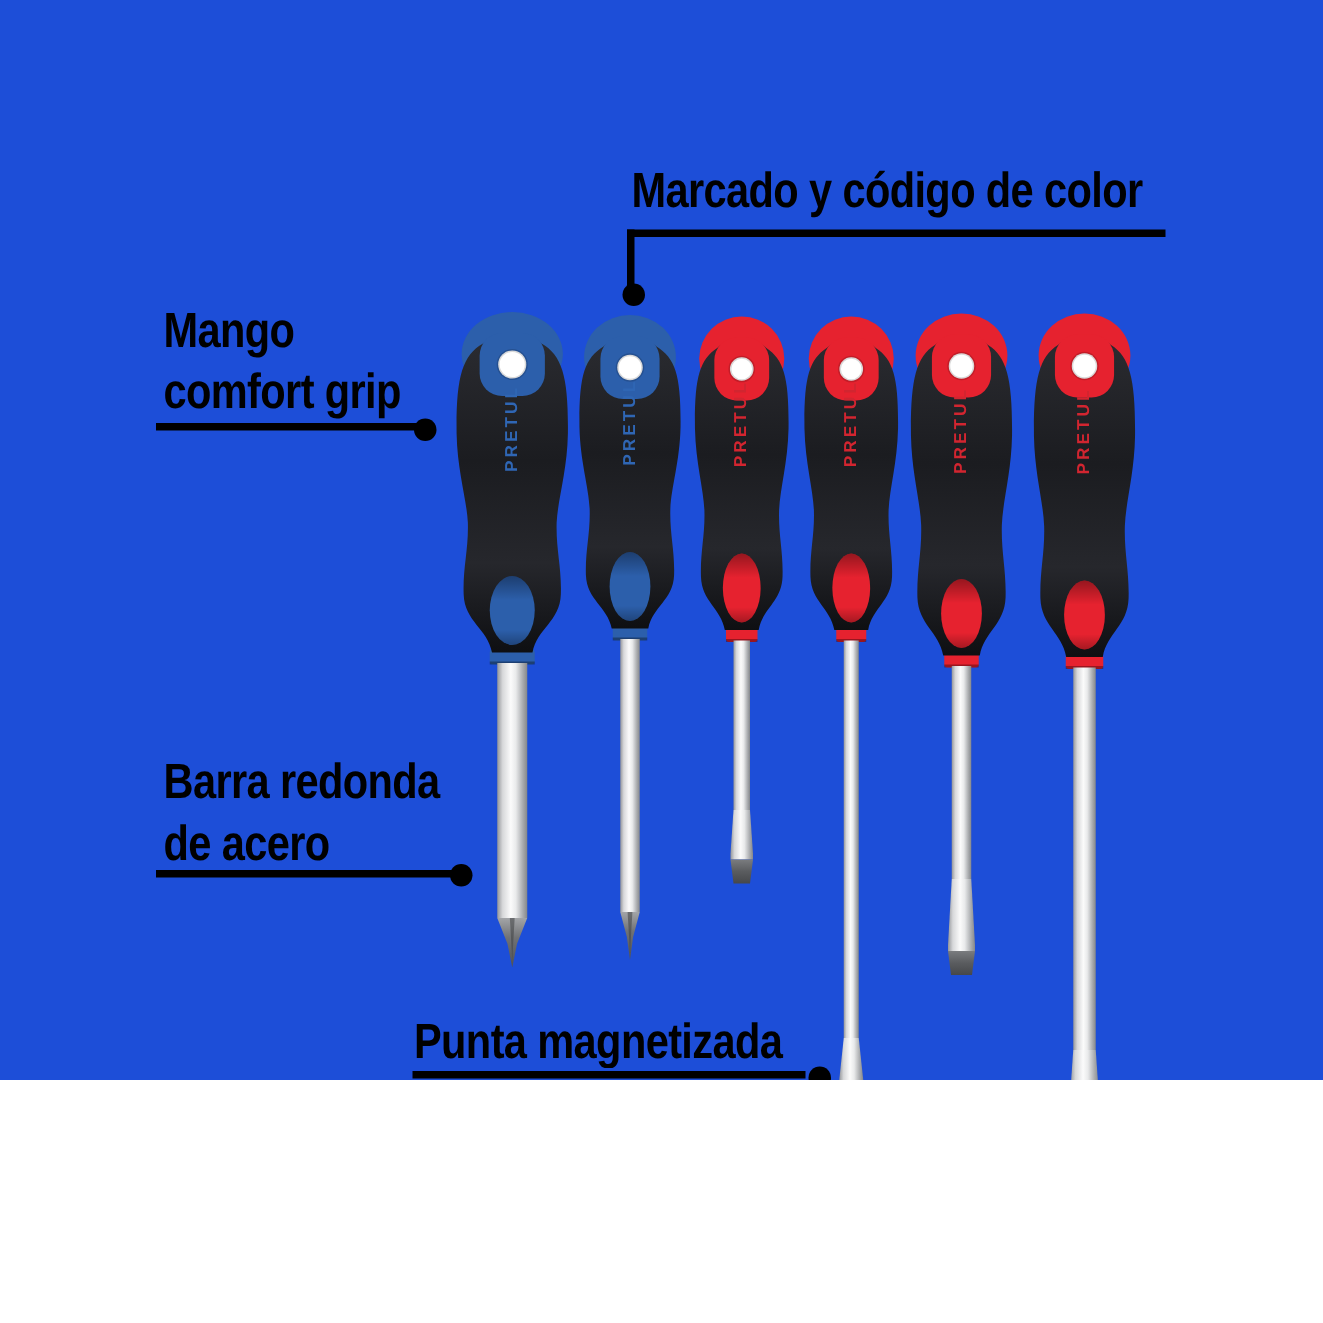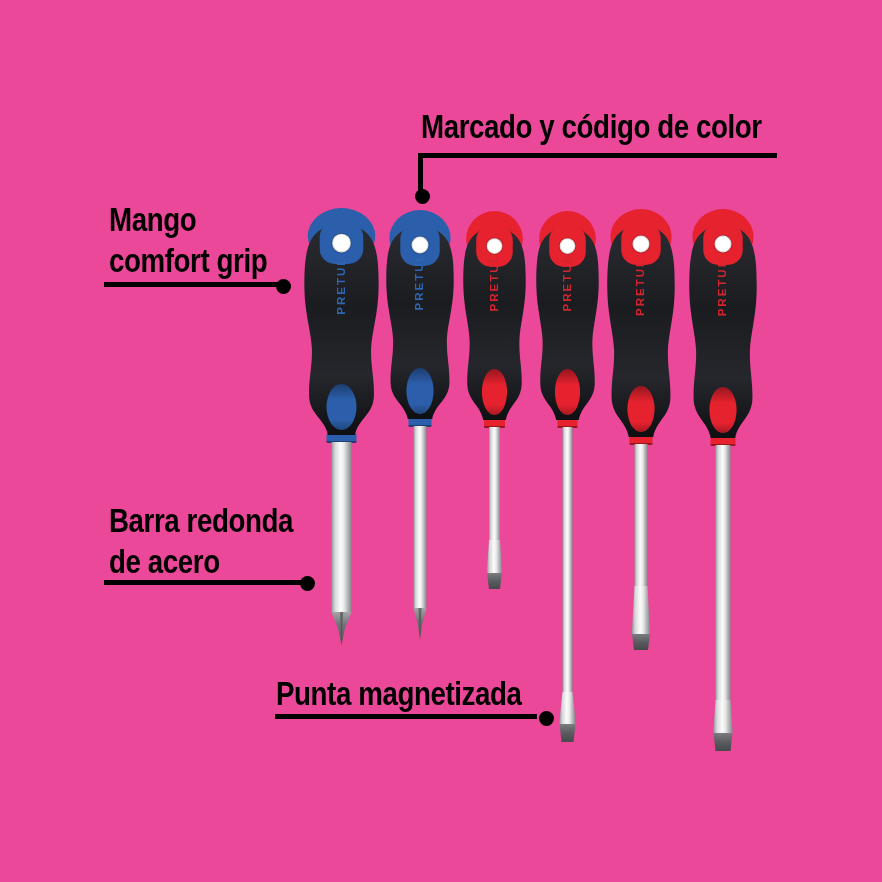--- a/index.html
+++ b/index.html
@@ -1,17 +1,17 @@
 <!DOCTYPE html>
 <html><head>
 <meta charset="utf-8">
 <style>
   html,body{margin:0;padding:0;background:#fff;}
   .stage{
-    position:relative;width:882px;height:882px;background:#ec4899;
+    position:relative;width:882px;height:720px;background:#1d4ed8;
     overflow:hidden;font-family:"Liberation Sans",sans-serif;
   }
   .lab{
     position:absolute;font-weight:bold;font-size:33px;line-height:41px;
     letter-spacing:-0.5px;color:#000;white-space:nowrap;
     transform:scaleX(0.84);transform-origin:0 0;
   }
   .lab.single{line-height:34px;}
   .hline,.vline{position:absolute;background:#000;}
   .hline{height:5px;}

